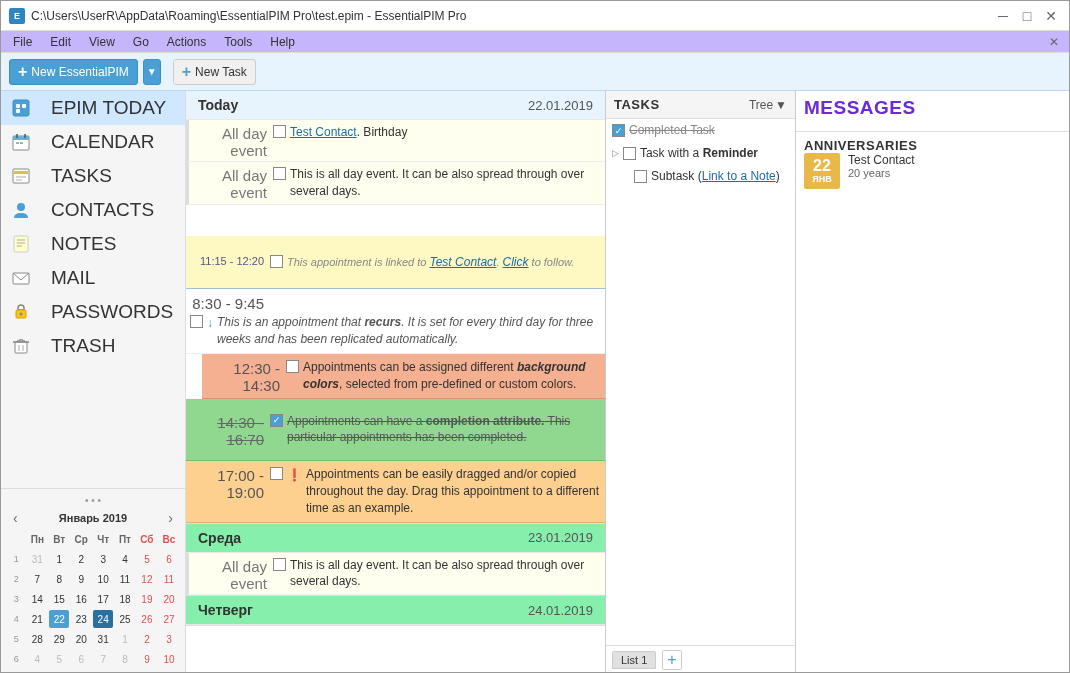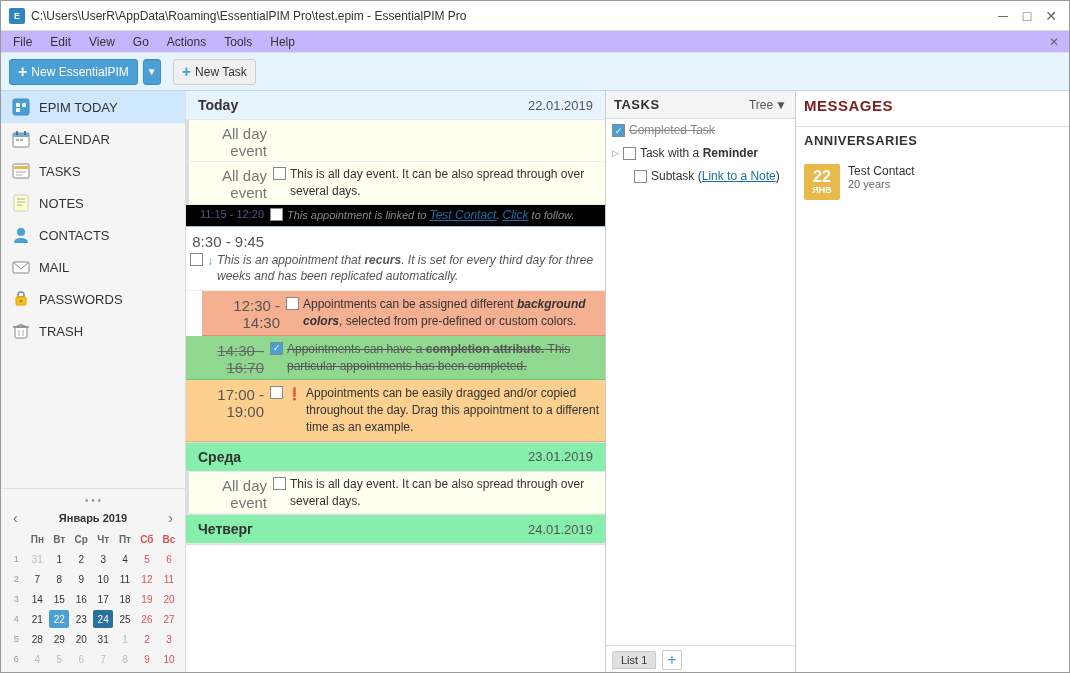--- a/index.html
+++ b/index.html
@@ -27,21 +27,21 @@
     .btn-new-task .plus { font-size: 16px; color: #4a9fd4; font-weight: bold; }
 
     
     .main-layout { display: flex; height: calc(673px - 30px - 22px - 38px); }
 
     
     .sidebar { width: 185px; background: #f5f5f5; border-right: 1px solid #ddd; display: flex; flex-direction: column; }
     .sidebar-item { display: flex; align-items: center; gap: 8px; padding: 6px 10px; cursor: pointer; color: #333; }
     .sidebar-item.active { background: #d0e8ff; }
     .sidebar-icon { width: 20px; height: 20px; display: flex; align-items: center; justify-content: center; flex-shrink: 0; }
-    .sidebar-label { font-size: 13px; font-weight: 500; }
+    .sidebar-label { font-size: 19px; font-weight: 500; margin-left: 12px; }
 
     
     .mini-cal { padding: 4px; border-top: 1px solid #ddd; }
     .mini-cal-header { display: flex; align-items: center; justify-content: space-between; padding: 2px 4px; }
     .mini-cal-nav { cursor: pointer; color: #666; font-size: 14px; padding: 0 4px; }
     .mini-cal-title { font-size: 11px; font-weight: bold; color: #333; }
     .mini-cal-grid { width: 100%; }
     .mini-cal-grid th { font-size: 10px; color: #666; text-align: center; width: 22px; height: 18px; }
     .mini-cal-grid td { font-size: 10px; text-align: center; width: 22px; height: 18px; cursor: pointer; color: #333; }
     .mini-cal-grid td.today { background: #4a9fd4; color: #fff; border-radius: 2px; }
@@ -81,23 +81,23 @@
     .task-cb-empty { width: 13px; height: 13px; border: 1px solid #888; flex-shrink: 0; margin-top: 2px; background: #fff; }
     .task-label { font-size: 12px; color: #333; line-height: 1.4; }
     .task-label.done { text-decoration: line-through; color: #888; }
     .task-label a { color: #1a6fa8; text-decoration: underline; }
     .tasks-list-footer { margin-top: auto; border-top: 1px solid #ddd; padding: 4px 6px; display: flex; align-items: center; gap: 6px; }
     .tasks-list-tab { font-size: 11px; color: #333; background: #e0e0e0; padding: 2px 8px; border-radius: 2px 2px 0 0; border: 1px solid #ccc; }
 
     
     .right-pane { flex: 1; background: #fff; display: flex; flex-direction: column; }
     .messages-section { padding: 6px 8px; border-bottom: 1px solid #ddd; }
-    .messages-title { font-size: 15px; font-weight: 700; color: #7f1d1d; letter-spacing: 0.5px; margin-bottom: 6px; }
+    .messages-title { font-size: 19px; font-weight: 700; color: #6d28d9; letter-spacing: 0.5px; margin-bottom: 6px; }
     .anniversaries-section { padding: 6px 8px; }
-    .anniversaries-title { font-size: 13px; font-weight: 700; color: #333; letter-spacing: 0.5px; margin-bottom: 16px; }
+    .anniversaries-title { font-size: 13px; font-weight: 700; color: #333; letter-spacing: 0.5px; margin-bottom: 0; }
     .anniv-item { display: flex; align-items: flex-start; gap: 8px; }
     .anniv-badge { background: #e8b84b; color: #fff; width: 36px; height: 36px; display: flex; flex-direction: column; align-items: center; justify-content: center; border-radius: 2px; flex-shrink: 0; }
     .anniv-badge-day { font-size: 16px; font-weight: bold; line-height: 1; }
     .anniv-badge-month { font-size: 9px; font-weight: bold; text-transform: uppercase; }
     .anniv-name { font-size: 12px; color: #333; font-weight: 500; }
     .anniv-years { font-size: 11px; color: #666; }
 
     .blue-link { color: #1a6fa8; text-decoration: underline; cursor: pointer; }
     .gray-italic { color: #888; font-style: italic; font-size: 11px; }
     .appt-cb { width: 13px; height: 13px; border: 1px solid #888; flex-shrink: 0; margin-top: 1px; background: #fff; }
@@ -176,36 +176,36 @@
             <rect x="2" y="4" width="14" height="3" fill="#e8b84b" rx="0.5"></rect>
             <line x1="4" y1="10" x2="14" y2="10" stroke="#aaa" stroke-width="1"></line>
             <line x1="4" y1="13" x2="10" y2="13" stroke="#aaa" stroke-width="1"></line>
           </svg>
       </div>
       <span class="sidebar-label">TASKS</span>
     </div>
     <div class="sidebar-item">
       <div class="sidebar-icon">
         <svg width="18" height="18" viewBox="0 0 18 18">
+            <circle cx="9" cy="6" r="4" fill="#4a9fd4"></circle>
+            <path d="M2 17 Q2 12 9 12 Q16 12 16 17Z" fill="#4a9fd4"></path>
+          </svg>
+      </div>
+      <span class="sidebar-label">CONTACTS</span>
+    </div>
+    <div class="sidebar-item">
+      <div class="sidebar-icon">
+        <svg width="18" height="18" viewBox="0 0 18 18">
             <rect x="2" y="1" width="14" height="16" rx="1" fill="#ffffcc" stroke="#ccc" stroke-width="1"></rect>
             <line x1="5" y1="5" x2="13" y2="5" stroke="#aaa" stroke-width="1"></line>
             <line x1="5" y1="8" x2="13" y2="8" stroke="#aaa" stroke-width="1"></line>
             <line x1="5" y1="11" x2="10" y2="11" stroke="#aaa" stroke-width="1"></line>
           </svg>
       </div>
       <span class="sidebar-label">NOTES</span>
-    </div>
-    <div class="sidebar-item">
-      <div class="sidebar-icon">
-        <svg width="18" height="18" viewBox="0 0 18 18">
-            <circle cx="9" cy="6" r="4" fill="#4a9fd4"></circle>
-            <path d="M2 17 Q2 12 9 12 Q16 12 16 17Z" fill="#4a9fd4"></path>
-          </svg>
-      </div>
-      <span class="sidebar-label">CONTACTS</span>
     </div>
     <div class="sidebar-item">
       <div class="sidebar-icon">
         <svg width="18" height="18" viewBox="0 0 18 18">
             <rect x="1" y="4" width="16" height="11" rx="1" fill="#fff" stroke="#888" stroke-width="1"></rect>
             <polyline points="1,4 9,11 17,4" fill="none" stroke="#888" stroke-width="1"></polyline>
           </svg>
       </div>
       <span class="sidebar-label">MAIL</span>
     </div>
@@ -326,31 +326,37 @@
     <div class="cal-pane">
 
       <div class="day-section day-today">
         <div class="day-header">
           <span class="day-name">Today</span>
           <span class="day-date">22.01.2019</span>
         </div>
 
         <div class="event-row" style="background:#fffff0; border-left: 3px solid #ddd; border-bottom:1px solid #eee;">
           <div class="event-time allday">All day event</div>
+          <div class="event-content">
+            <div class="appt-cb"></div>
+            <div class="event-text">
+              <a class="blue-link">Test Contact</a>. Birthday
+            </div>
+          </div>
         </div>
 
         <div class="event-row" style="background:#fffff0; border-left: 3px solid #ddd; border-bottom:1px solid #eee;">
           <div class="event-time allday">All day event</div>
           <div class="event-content">
             <div class="appt-cb"></div>
             <div class="event-text">This is all day event. It can be also spread through over several days.</div>
           </div>
         </div>
 
-        <div class="event-row" style="background:#000000; border-bottom:1px solid #a0c0de; padding: 0 4px;">
+        <div class="event-row" style="background:#fef9c3; border-bottom:1px solid #a0c0de; padding: 16px 4px; margin-top: 31px;">
           <div class="event-time" style="color:#558; font-size:11px;">11:15 - 12:20</div>
           <div class="event-content">
             <div class="appt-cb"></div>
             <div class="event-text gray-italic">
               This appointment is linked to <a class="blue-link">Test Contact</a>. <a class="blue-link">Click</a> to follow.
             </div>
           </div>
         </div>
 
         <div class="event-row" style="border-bottom:1px solid #eee; padding:3px 4px;flex-direction:column;">
@@ -367,21 +373,21 @@
         <div class="event-row" style="background:#f4b090; border-bottom:1px solid #e09070; padding:3px 4px;margin-left:16px;">
           <div class="event-time">12:30 - 14:30</div>
           <div class="event-content">
             <div class="appt-cb"></div>
             <div class="event-text">
               Appointments can be assigned different <em><strong>background colors</strong></em>, selected from pre-defined or custom colors.
             </div>
           </div>
         </div>
 
-        <div class="event-row" style="background:#90d890; border-bottom:1px solid #70c070; padding:3px 4px;">
+        <div class="event-row" style="background:#90d890; border-bottom:1px solid #70c070; padding:12px 4px;">
           <div class="event-time" style="text-decoration:line-through; color:#666;">14:30 - 16:70</div>
           <div class="event-content">
             <div class="appt-cb-chk">✓</div>
             <div class="event-text" style="text-decoration:line-through; color:#555;">
               Appointments can have a <span style="text-decoration:line-through;"><strong>completion attribute.</strong></span> This particular appointments has been completed.
             </div>
           </div>
         </div>
 
         <div class="event-row" style="background:#fdd090; border-bottom:1px solid #e0b070; padding:3px 4px;">

